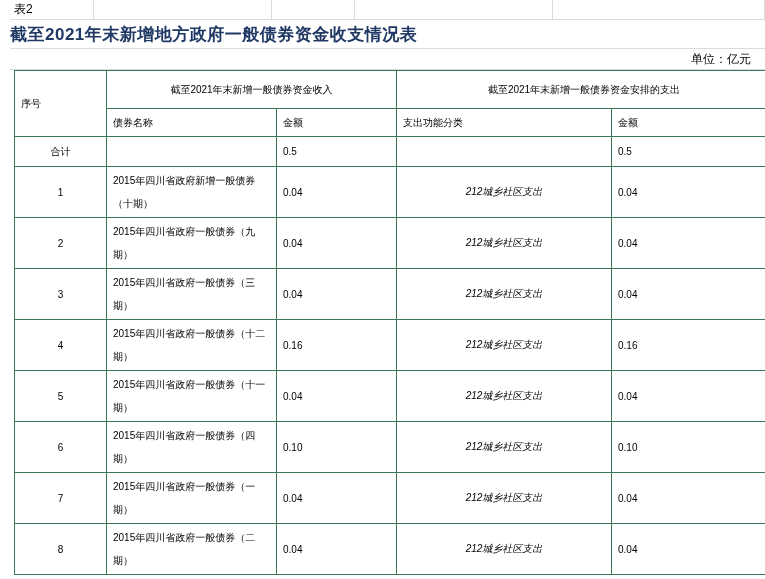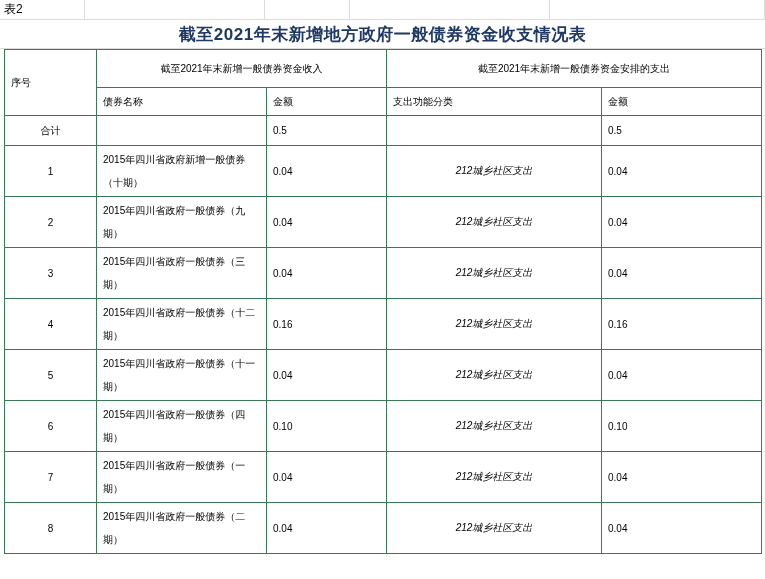--- a/index.html
+++ b/index.html
@@ -14,20 +14,21 @@
     font-size: 12px;
     color: #000000;
     overflow: hidden;
   }
 
   .sheet {
     position: relative;
     width: 765px;
     height: 579px;
     box-sizing: border-box;
+    padding-left: 10px;
   }
 
   
   .grid-row {
     display: flex;
     height: 19px;
     border-bottom: 1px solid #dcdcdc;
   }
   .grid-cell {
     border-right: 1px solid #dcdcdc;
@@ -43,21 +44,20 @@
   }
   .g2 { width: 180px; }
   .g3 { width: 85px; }
   .g4 { width: 200px; }
   .g5 { width: 215px; }
 
   .title-band {
     height: 28px;
     display: flex;
     align-items: center;
-    justify-content: center;
     border-bottom: 1px solid #dcdcdc;
   }
   .main-title {
     font-size: 17px;
     font-weight: bold;
     color: #1f3864;
     letter-spacing: 0.5px;
   }
 
   .unit-band {
@@ -114,20 +114,23 @@
     <div class="grid-cell g2"></div>
     <div class="grid-cell g3"></div>
     <div class="grid-cell g4"></div>
     <div class="grid-cell g5"></div>
   </div>
 
   <div class="title-band">
     <div class="main-title">截至2021年末新增地方政府一般债券资金收支情况表</div>
   </div>
 
+  <div class="unit-band">
+    <span class="unit-text">单位：亿元</span>
+  </div>
 
   <table class="maintable">
     <colgroup>
       <col class="c-no">
         <col class="c-bond">
         <col class="c-amt1">
         <col class="c-func">
         <col class="c-amt2">
     </colgroup>
     <thead>

